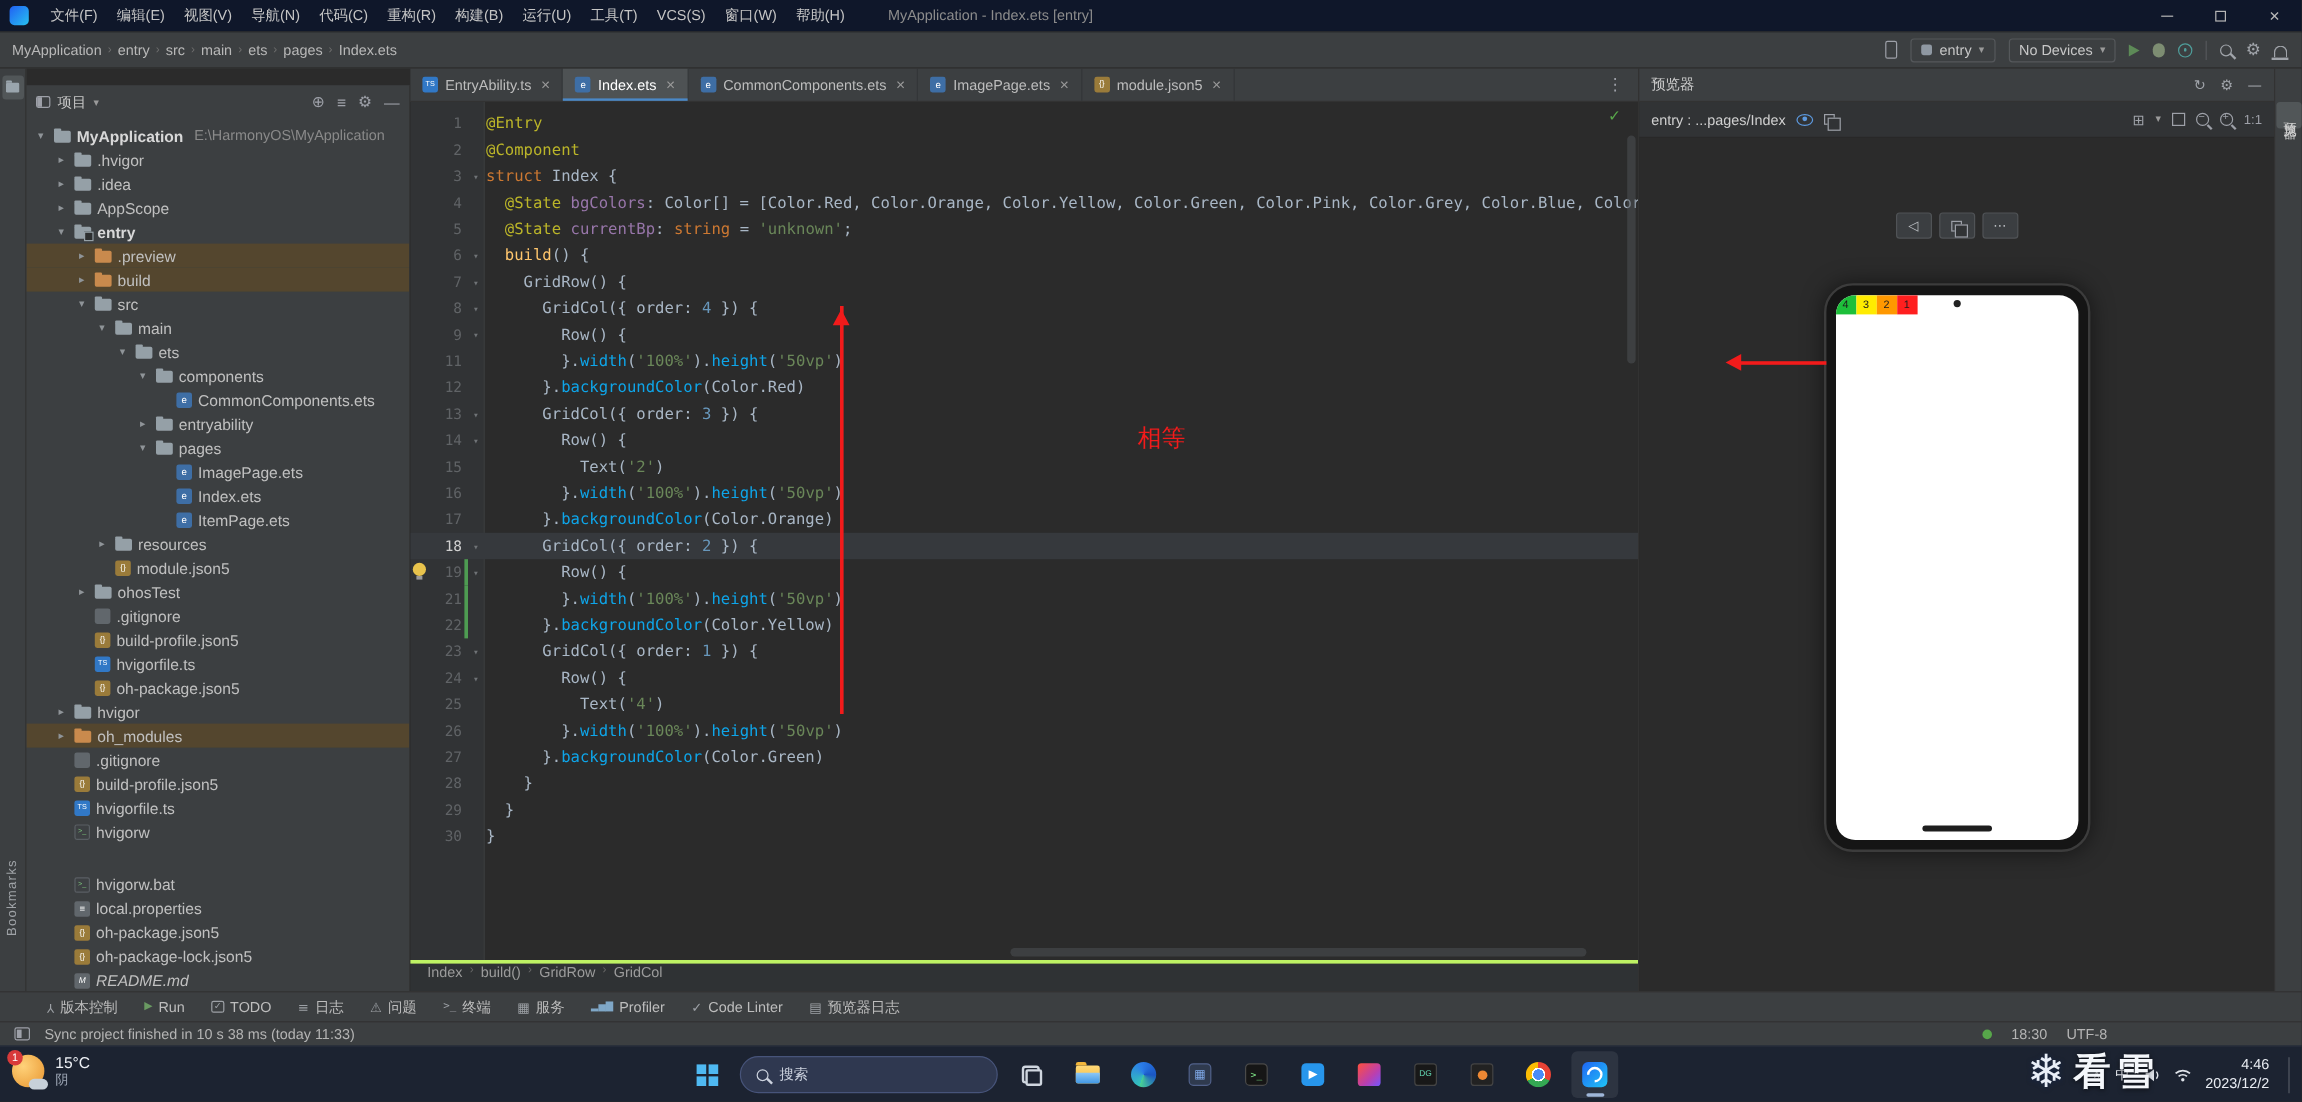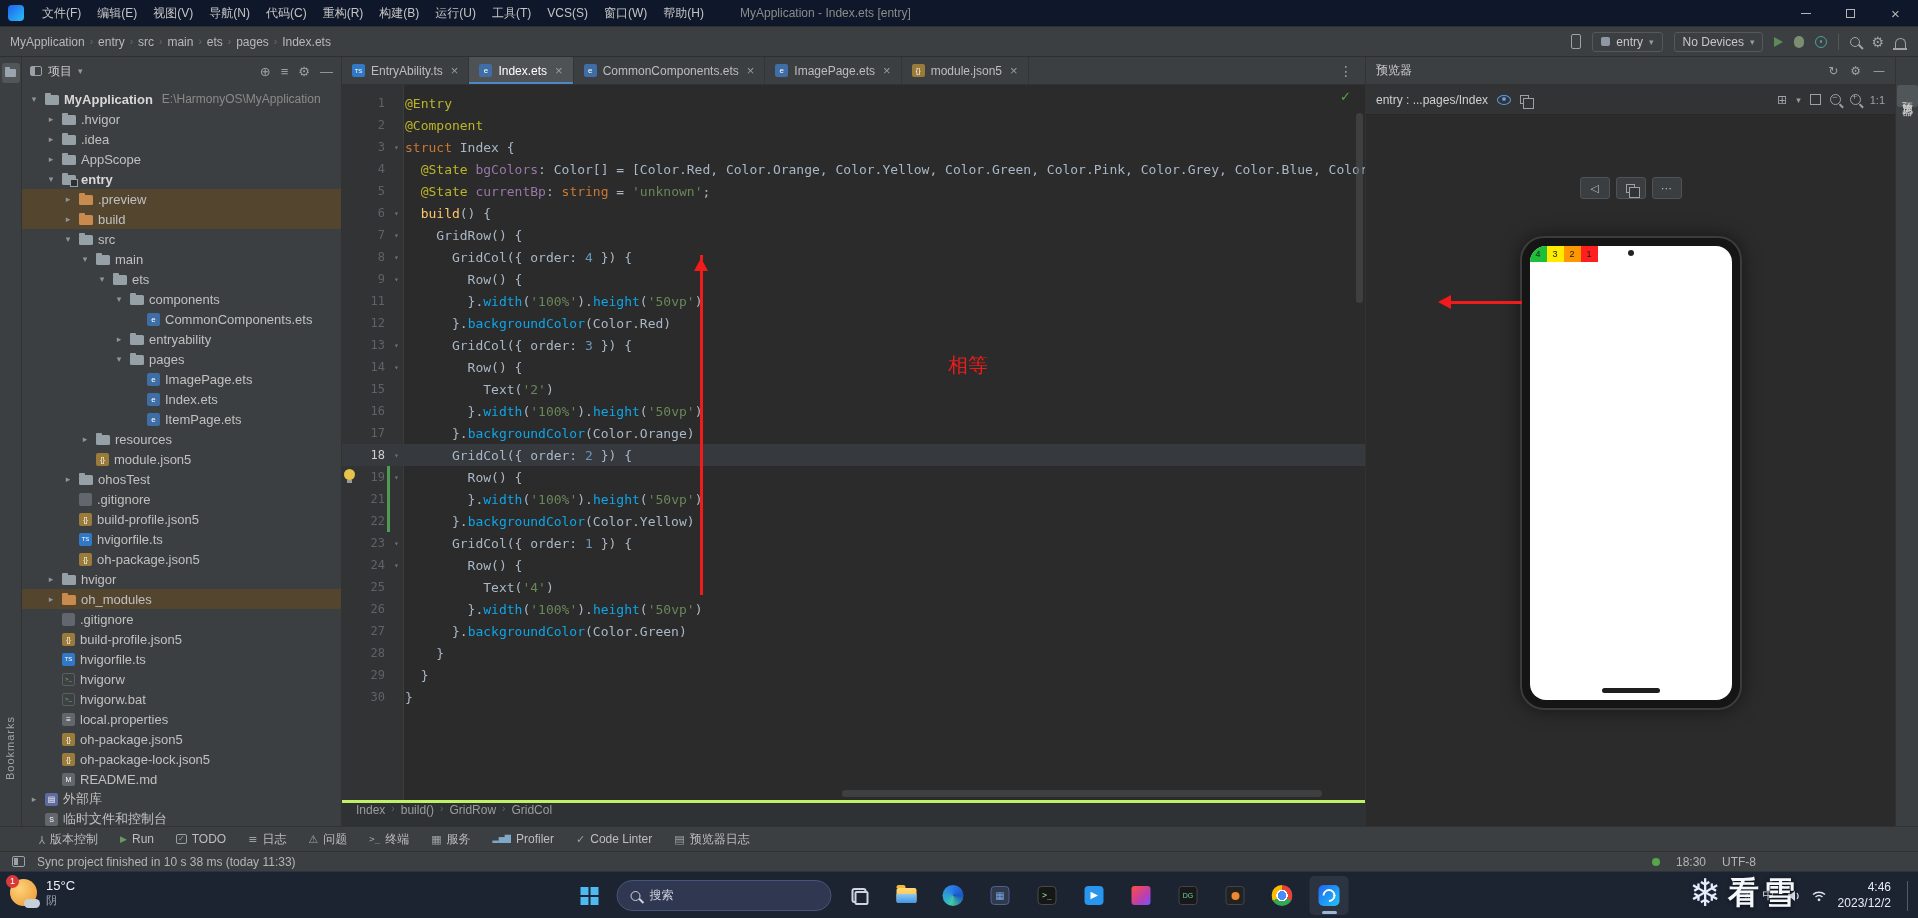--- a/index.html
+++ b/index.html
@@ -45,21 +45,21 @@
 
   
   #leftstrip{position:absolute;left:0;top:57px;width:22px;height:769px;background:#3c3f41;border-right:1px solid #323232}
   .strip-top-icon{margin:6px auto 0;width:18px;height:20px;background:#515658;border-radius:3px;display:flex;align-items:center;justify-content:center}
   .mini-folder{width:11px;height:8px;background:#9aa5ad;border-radius:1px;position:relative}
   .mini-folder::before{content:"";position:absolute;top:-2px;left:0;width:5px;height:2px;background:#9aa5ad;border-radius:1px 1px 0 0}
   .strip-label{writing-mode:vertical-rl;transform:rotate(180deg);font-size:11px;color:#9fa3a7;letter-spacing:1px}
   #bookmarks-label{position:absolute;bottom:46px;left:4px}
 
   
-  #project{position:absolute;left:22px;top:57px;width:320px;height:769px;background:#3c3f41;overflow:hidden;border-right:1px solid #323232}
+  #project{position:absolute;left:22px;top:71px;width:320px;height:769px;background:#3c3f41;overflow:hidden;border-right:1px solid #323232}
   .p-head{height:28px;display:flex;align-items:center;gap:6px;padding:0 8px;font-size:12px;color:#c7c7c7}
   .i-panel{width:12px;height:10px;border:1px solid #9da0a8;border-radius:2px;position:relative}
   .i-panel::after{content:"";position:absolute;left:0;top:0;width:4px;height:8px;background:#9da0a8}
   .ph-icons{margin-left:auto;display:flex;gap:10px;align-items:center;color:#9da0a8;font-size:13px}
   #tree{padding-top:4px}
   .trow{height:20px;display:flex;align-items:center;gap:5px;font-size:13px;color:#c0c0c0;white-space:nowrap}
   .trow.excluded{background:#54462e}
   .t-arrow{width:12px;font-size:9px;color:#8f9498;text-align:center;flex:none}
   .t-label.bold{font-weight:bold;color:#d8d8d8}
   .t-suffix{color:#8a8a8a;font-size:12px;margin-left:4px}
@@ -443,41 +443,41 @@
       <div class="trow" style="padding-left: 23px;">
         <span class="t-arrow"></span>
         <span class="fi fi-ts"></span>
         <span class="t-label">hvigorfile.ts</span>
       </div>
       <div class="trow" style="padding-left: 23px;">
         <span class="t-arrow"></span>
         <span class="fi fi-script"></span>
         <span class="t-label">hvigorw</span>
       </div>
-      <div class="trow" style="padding-left: 23px;">
+      <div class="trow" style="padding-left: 23px; margin-top: 24px;">
         <span class="t-arrow"></span>
         <span class="fi fi-script"></span>
         <span class="t-label">hvigorw.bat</span>
       </div>
       <div class="trow" style="padding-left: 23px;">
         <span class="t-arrow"></span>
         <span class="fi fi-props"></span>
         <span class="t-label">local.properties</span>
       </div>
       <div class="trow" style="padding-left: 23px;">
         <span class="t-arrow"></span>
         <span class="fi fi-json"></span>
         <span class="t-label">oh-package.json5</span>
       </div>
       <div class="trow" style="padding-left: 23px;">
         <span class="t-arrow"></span>
         <span class="fi fi-json"></span>
         <span class="t-label">oh-package-lock.json5</span>
       </div>
-      <div class="trow" style="padding-left: 23px;">
+      <div class="trow" style="padding-left: 23px; font-style: italic;">
         <span class="t-arrow"></span>
         <span class="fi fi-md"></span>
         <span class="t-label">README.md</span>
       </div>
       <div class="trow" style="padding-left: 6px;">
         <span class="t-arrow">▸</span>
         <span class="fi fi-lib"></span>
         <span class="t-label">外部库</span>
       </div>
       <div class="trow" style="padding-left: 6px;">

